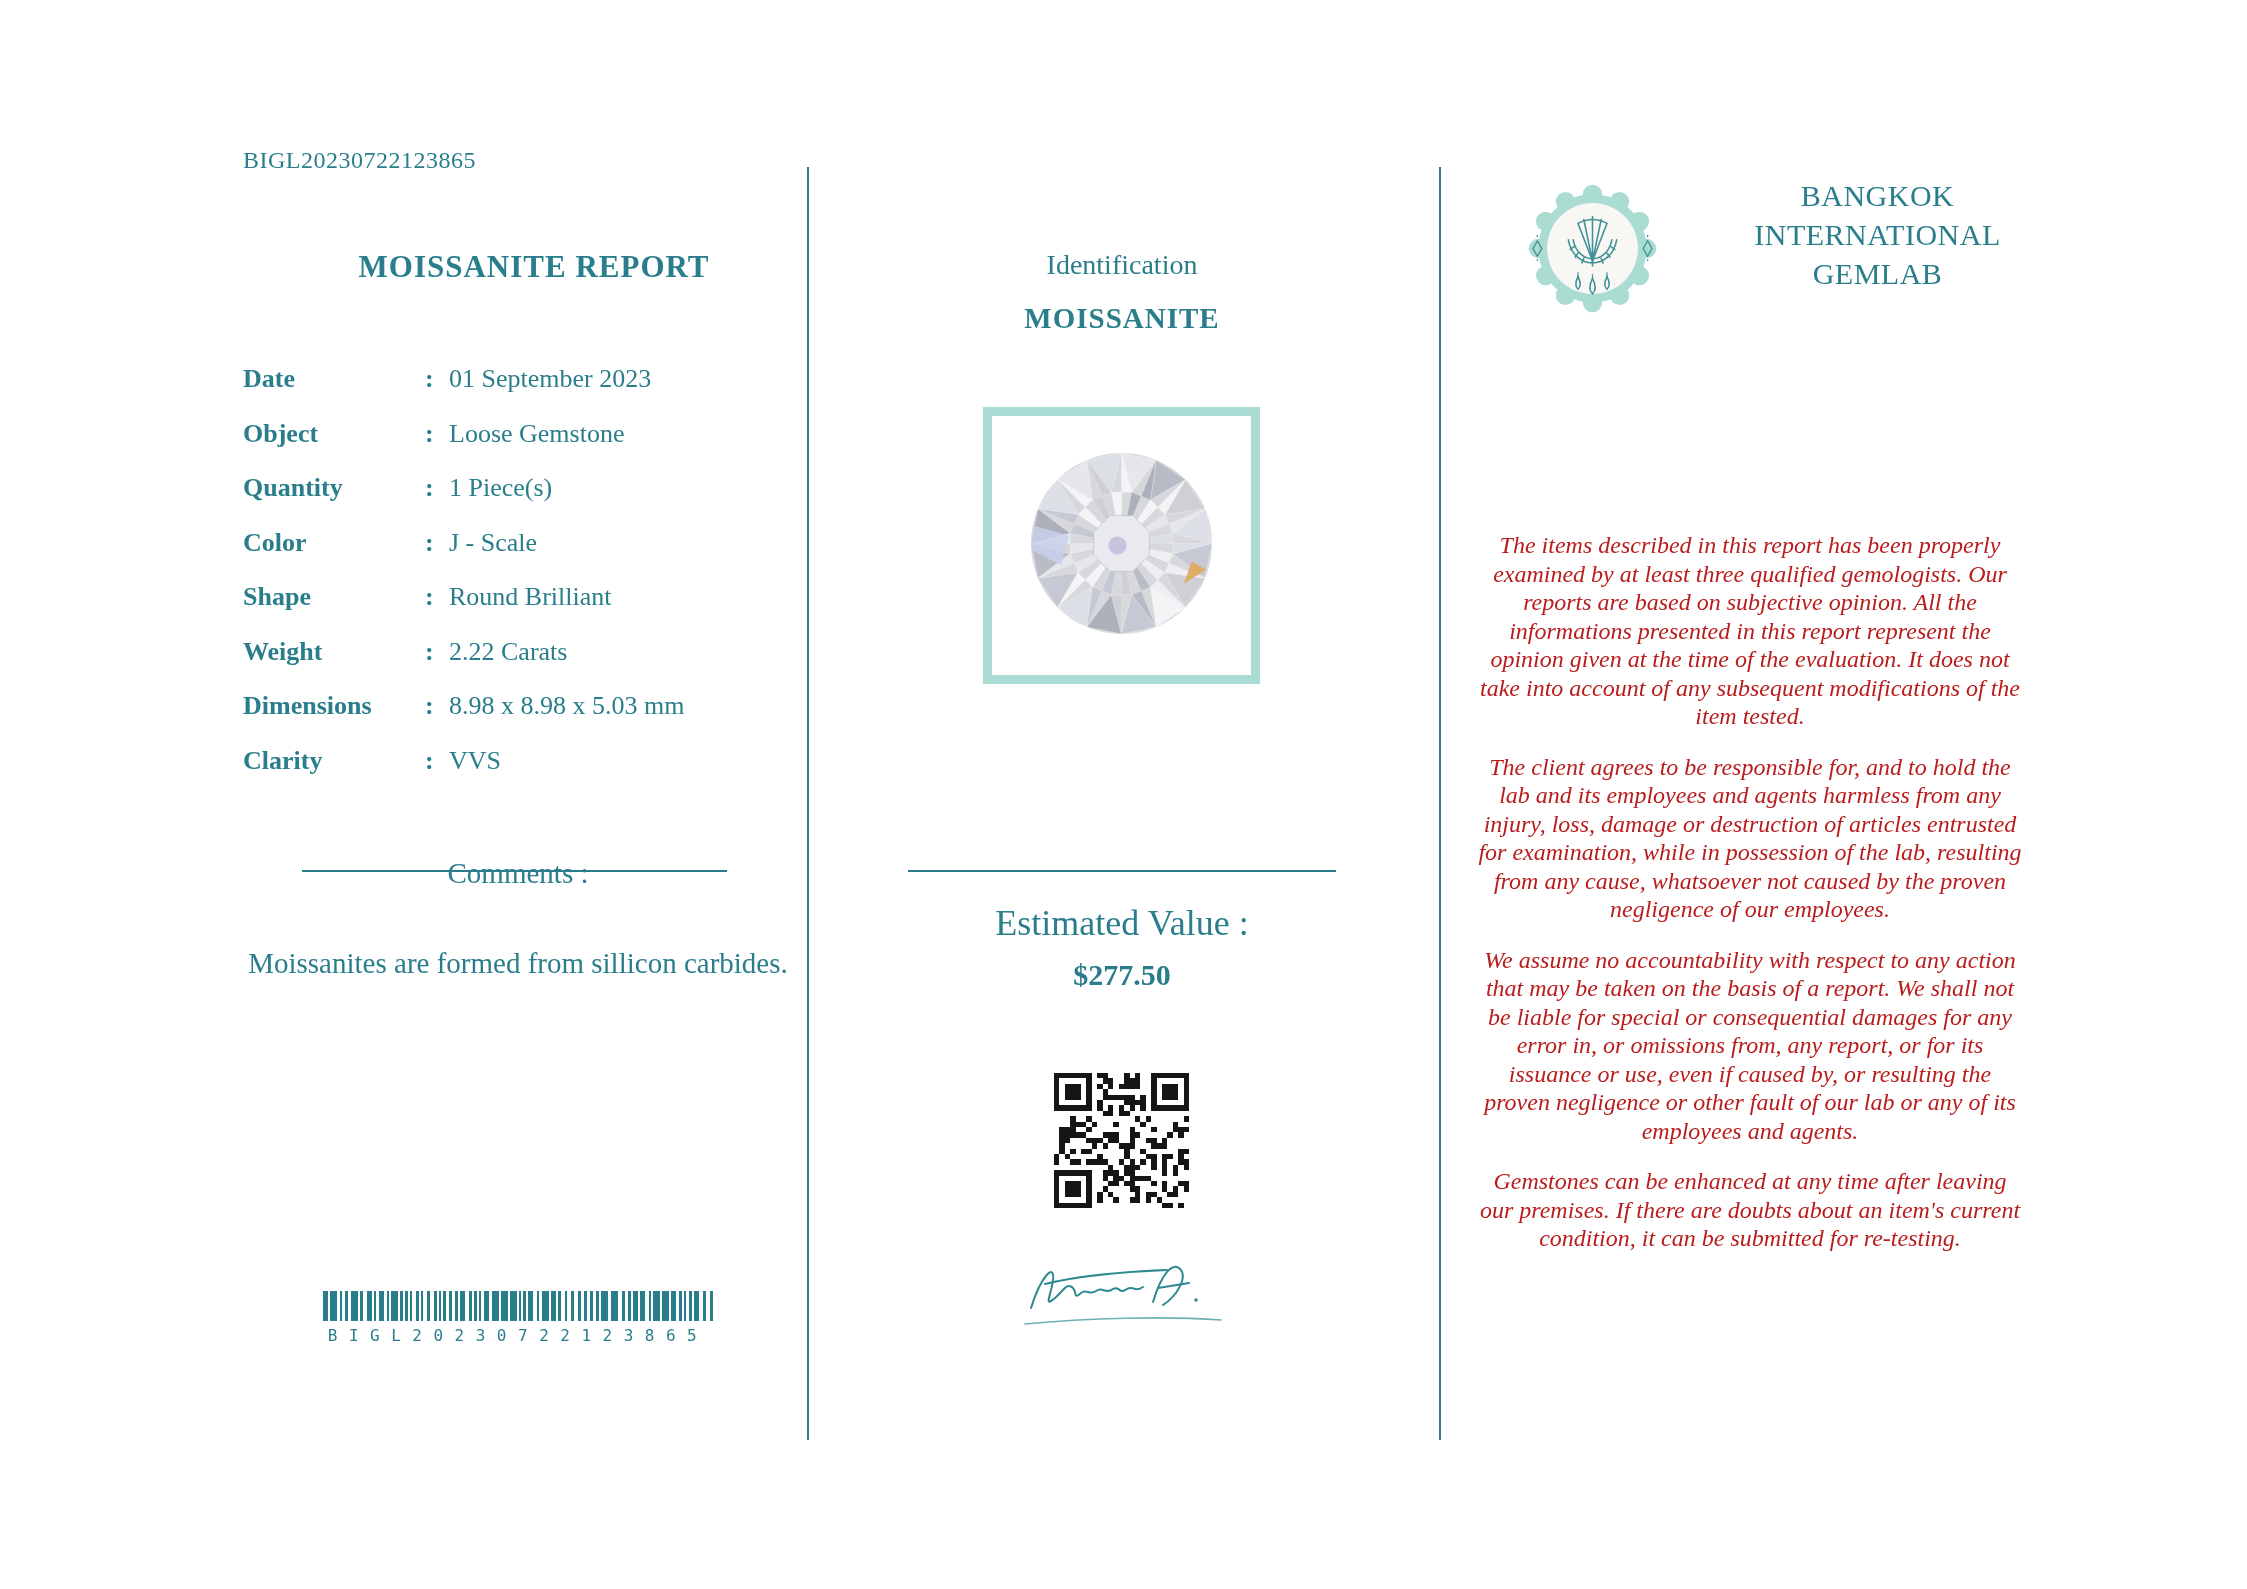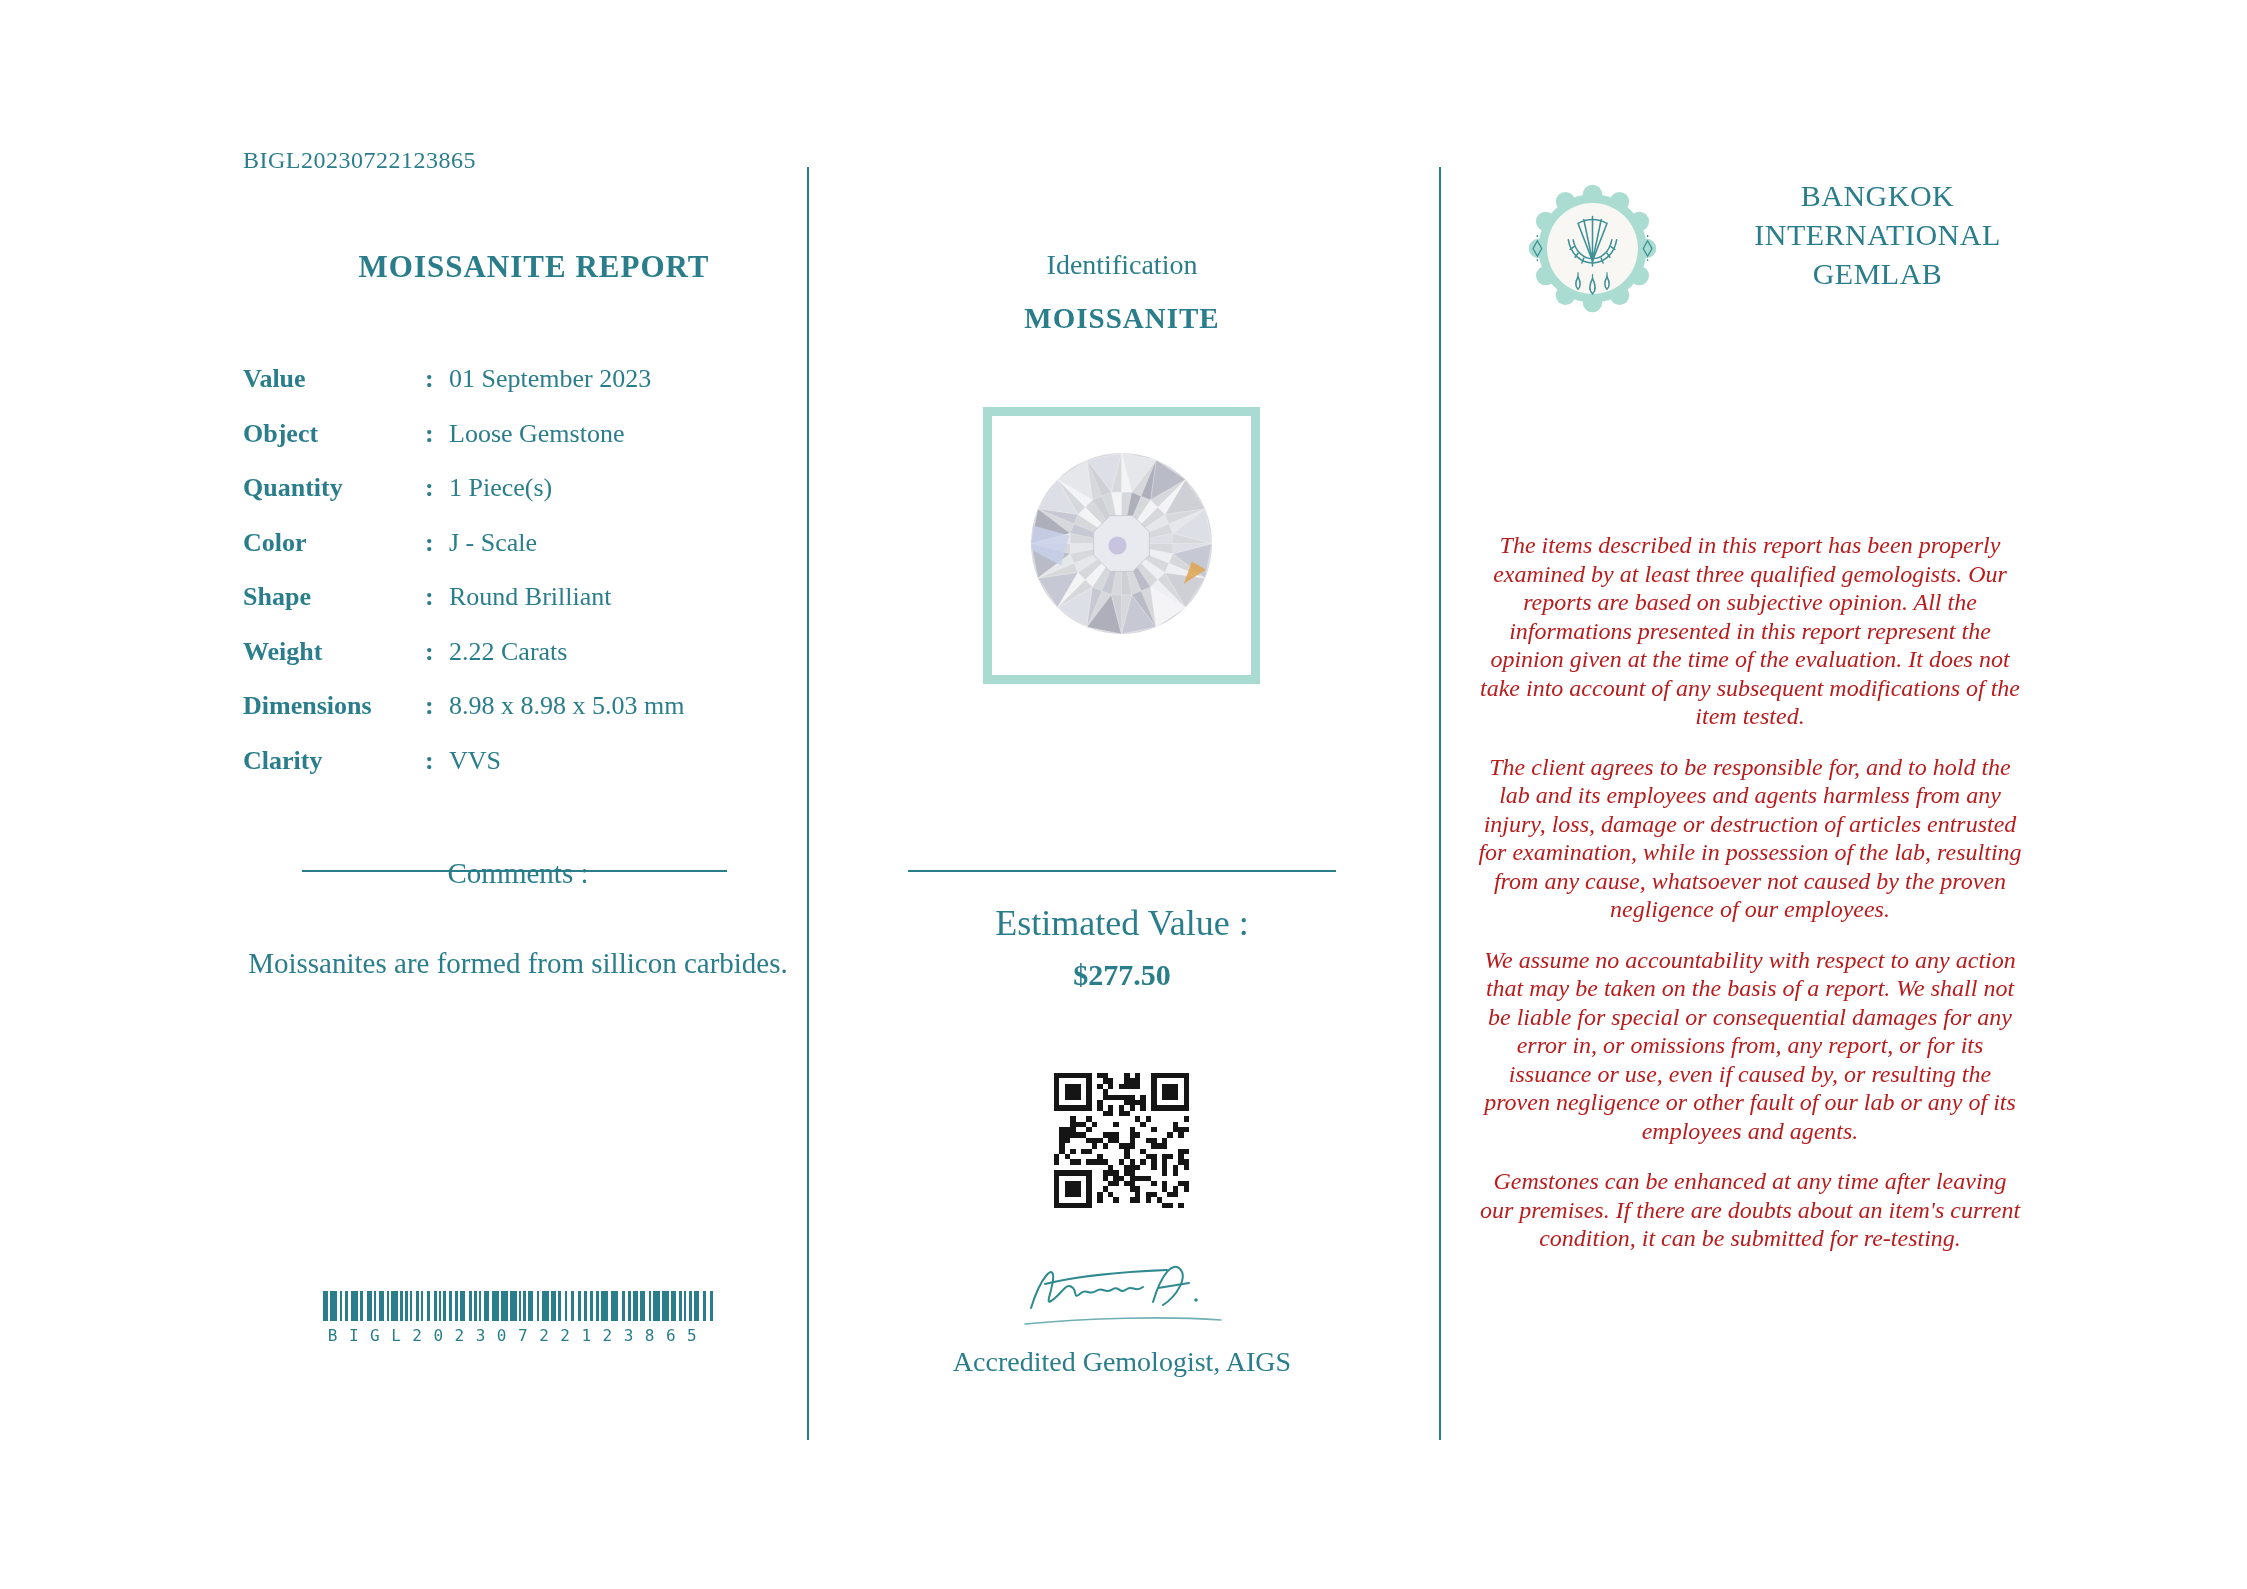--- a/index.html
+++ b/index.html
@@ -55,21 +55,21 @@
 <body>
 
 <div class="page">
 
   <div class="abs col-left">
     <div class="abs report-number">BIGL20230722123865</div>
     <div class="abs report-title center">MOISSANITE REPORT</div>
 
     <div class="abs details">
       <div class="detail-row">
-        <span class="detail-label">Value</span>
+        <span class="detail-label">Date</span>
         <span class="detail-colon">:</span>
         <span class="detail-value">01 September 2023</span>
       </div>
       <div class="detail-row">
         <span class="detail-label">Object</span>
         <span class="detail-colon">:</span>
         <span class="detail-value">Loose Gemstone</span>
       </div>
       <div class="detail-row">
         <span class="detail-label">Quantity</span>
@@ -507,21 +507,20 @@
           <path d="M14 58 C 24 26, 38 12, 36 30 C 34 46, 26 58, 38 48 C 47 40, 50 32, 56 38 C 60 42, 56 50, 64 43 C 70 38, 72 46, 79 41 C 86 36, 88 45, 96 39 C 102 35, 102 45, 110 39 C 116 35, 118 43, 126 37"></path>
           <path d="M136 52 C 145 22, 156 12, 163 19 C 171 27, 160 46, 146 55"></path>
           <path d="M141 38 L 172 33"></path>
           <path d="M28 34 C 60 26, 102 22, 150 20"></path>
           <circle cx="179" cy="50" r="1.8" fill="#2f8a8f" stroke="none"></circle>
         </g>
         <path d="M8 74 C 70 68, 150 66, 204 70" fill="none" stroke="#6fb0b4" stroke-width="1.6" stroke-linecap="round"></path>
       </svg>
     </div>
 
-    <div class="abs accred center">Accredited Gemologist, AIGS</div>
   </div>
 
   <div class="abs col-right">
     <div class="abs lab-header">
       <svg width="145" height="145" viewBox="0 0 150 150">
         <g>
             <circle cx="131" cy="75" r="10" fill="#abdcd2"></circle>
             <circle cx="123.49742261192857" cy="103" r="10" fill="#abdcd2"></circle>
             <circle cx="103" cy="123.49742261192856" r="10" fill="#abdcd2"></circle>
             <circle cx="75" cy="131" r="10" fill="#abdcd2"></circle>

